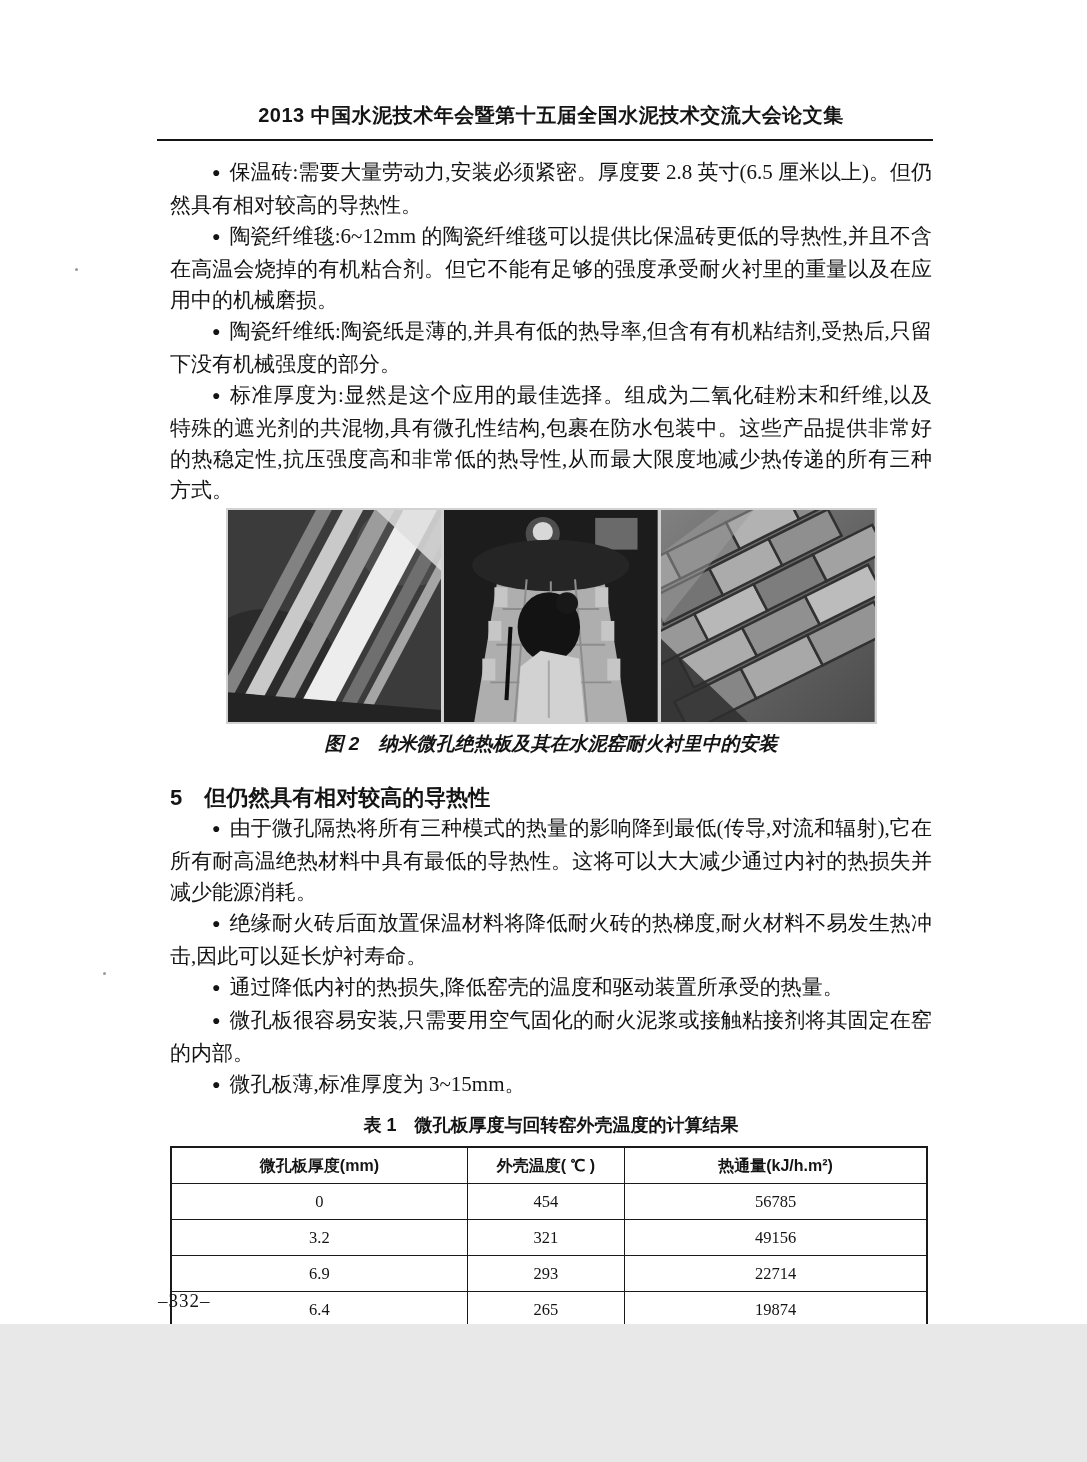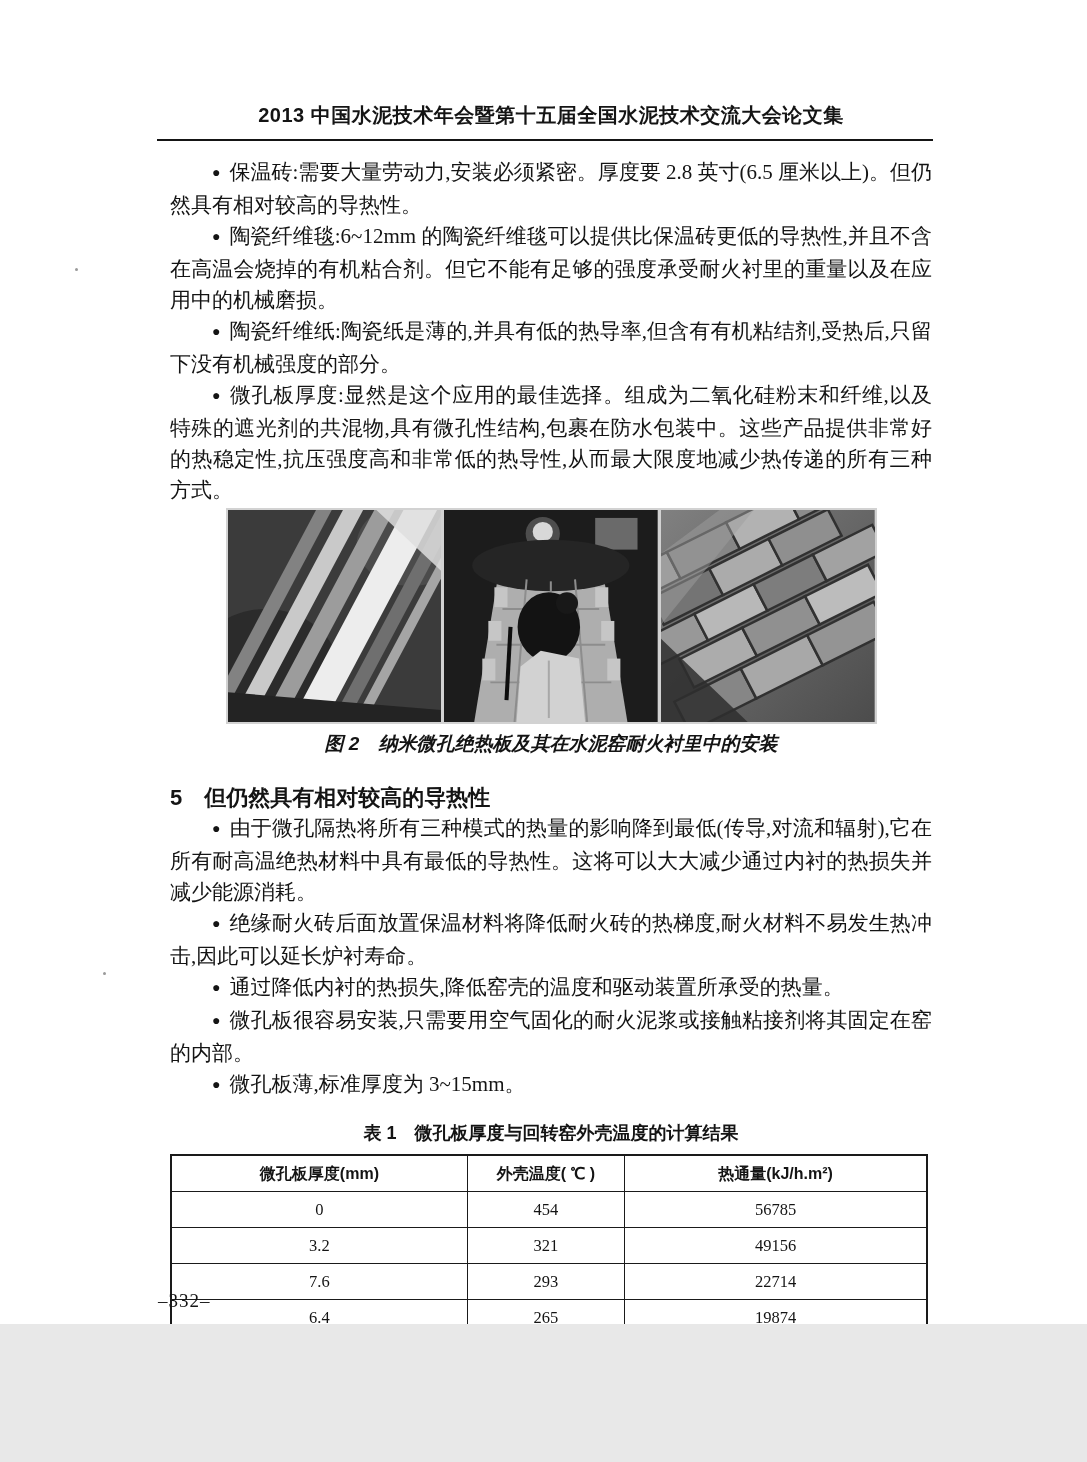--- a/index.html
+++ b/index.html
@@ -44,21 +44,21 @@
     font-family: "Liberation Sans", sans-serif;
     font-weight: bold; font-size: 19px; line-height: 26px; font-style: italic;
   }
   .section-heading {
     margin-top: 26px;
     font-family: "Liberation Sans", sans-serif;
     font-weight: bold; font-size: 22px; line-height: 30px;
   }
   .section-heading .sec-num { margin-right: 22px; }
   .table-caption {
-    margin-top: 18px;
+    margin-top: 10px;
     text-align: center;
     font-family: "Liberation Sans", sans-serif;
     font-weight: bold; font-size: 18px; line-height: 26px;
   }
   table.data-table {
     width: 758px; margin-top: 8px;
     border-collapse: collapse;
     border: 2.5px solid #1a1a1a;
   }
   table.data-table th, table.data-table td {
@@ -91,21 +91,21 @@
   <div class="running-head">2013 中国水泥技术年会暨第十五届全国水泥技术交流大会论文集</div>
   <div class="head-rule"></div>
   <div class="speck speck1"></div>
   <div class="speck speck2"></div>
 
   <div class="content">
 
     <p class="para"><span class="bullet">●</span><span>保温砖:需要大量劳动力,安装必须紧密。厚度要 2.8 英寸(6.5 厘米以上)。但仍然具有相对较高的导热性。</span></p>
     <p class="para"><span class="bullet">●</span><span>陶瓷纤维毯:6~12mm 的陶瓷纤维毯可以提供比保温砖更低的导热性,并且不含在高温会烧掉的有机粘合剂。但它不能有足够的强度承受耐火衬里的重量以及在应用中的机械磨损。</span></p>
     <p class="para"><span class="bullet">●</span><span>陶瓷纤维纸:陶瓷纸是薄的,并具有低的热导率,但含有有机粘结剂,受热后,只留下没有机械强度的部分。</span></p>
-    <p class="para"><span class="bullet">●</span><span>微孔板厚度:显然是这个应用的最佳选择。组成为二氧化硅粉末和纤维,以及特殊的遮光剂的共混物,具有微孔性结构,包裹在防水包装中。这些产品提供非常好的热稳定性,抗压强度高和非常低的热导性,从而最大限度地减少热传递的所有三种方式。</span></p>
+    <p class="para"><span class="bullet">●</span><span>标准厚度为:显然是这个应用的最佳选择。组成为二氧化硅粉末和纤维,以及特殊的遮光剂的共混物,具有微孔性结构,包裹在防水包装中。这些产品提供非常好的热稳定性,抗压强度高和非常低的热导性,从而最大限度地减少热传递的所有三种方式。</span></p>
 
     <div class="figure-strip">
 
       <div class="photo">
         <svg viewBox="0 0 216 214" preserveAspectRatio="none">
           <rect width="216" height="214" fill="#3b3b3b"></rect>
           <ellipse cx="38" cy="165" rx="75" ry="65" fill="#2b2b2b"></ellipse>
           <ellipse cx="185" cy="35" rx="55" ry="42" fill="#4b4b4b"></ellipse>
           <g transform="rotate(-62 108 107)">
             <rect x="-60" y="118" width="340" height="30" fill="#ededed"></rect>
@@ -218,21 +218,21 @@
           <td>0</td>
           <td>454</td>
           <td>56785</td>
         </tr>
         <tr>
           <td>3.2</td>
           <td>321</td>
           <td>49156</td>
         </tr>
         <tr>
-          <td>7.6</td>
+          <td>6.9</td>
           <td>293</td>
           <td>22714</td>
         </tr>
         <tr>
           <td>6.4</td>
           <td>265</td>
           <td>19874</td>
         </tr>
         <tr>
           <td>5.3</td>

